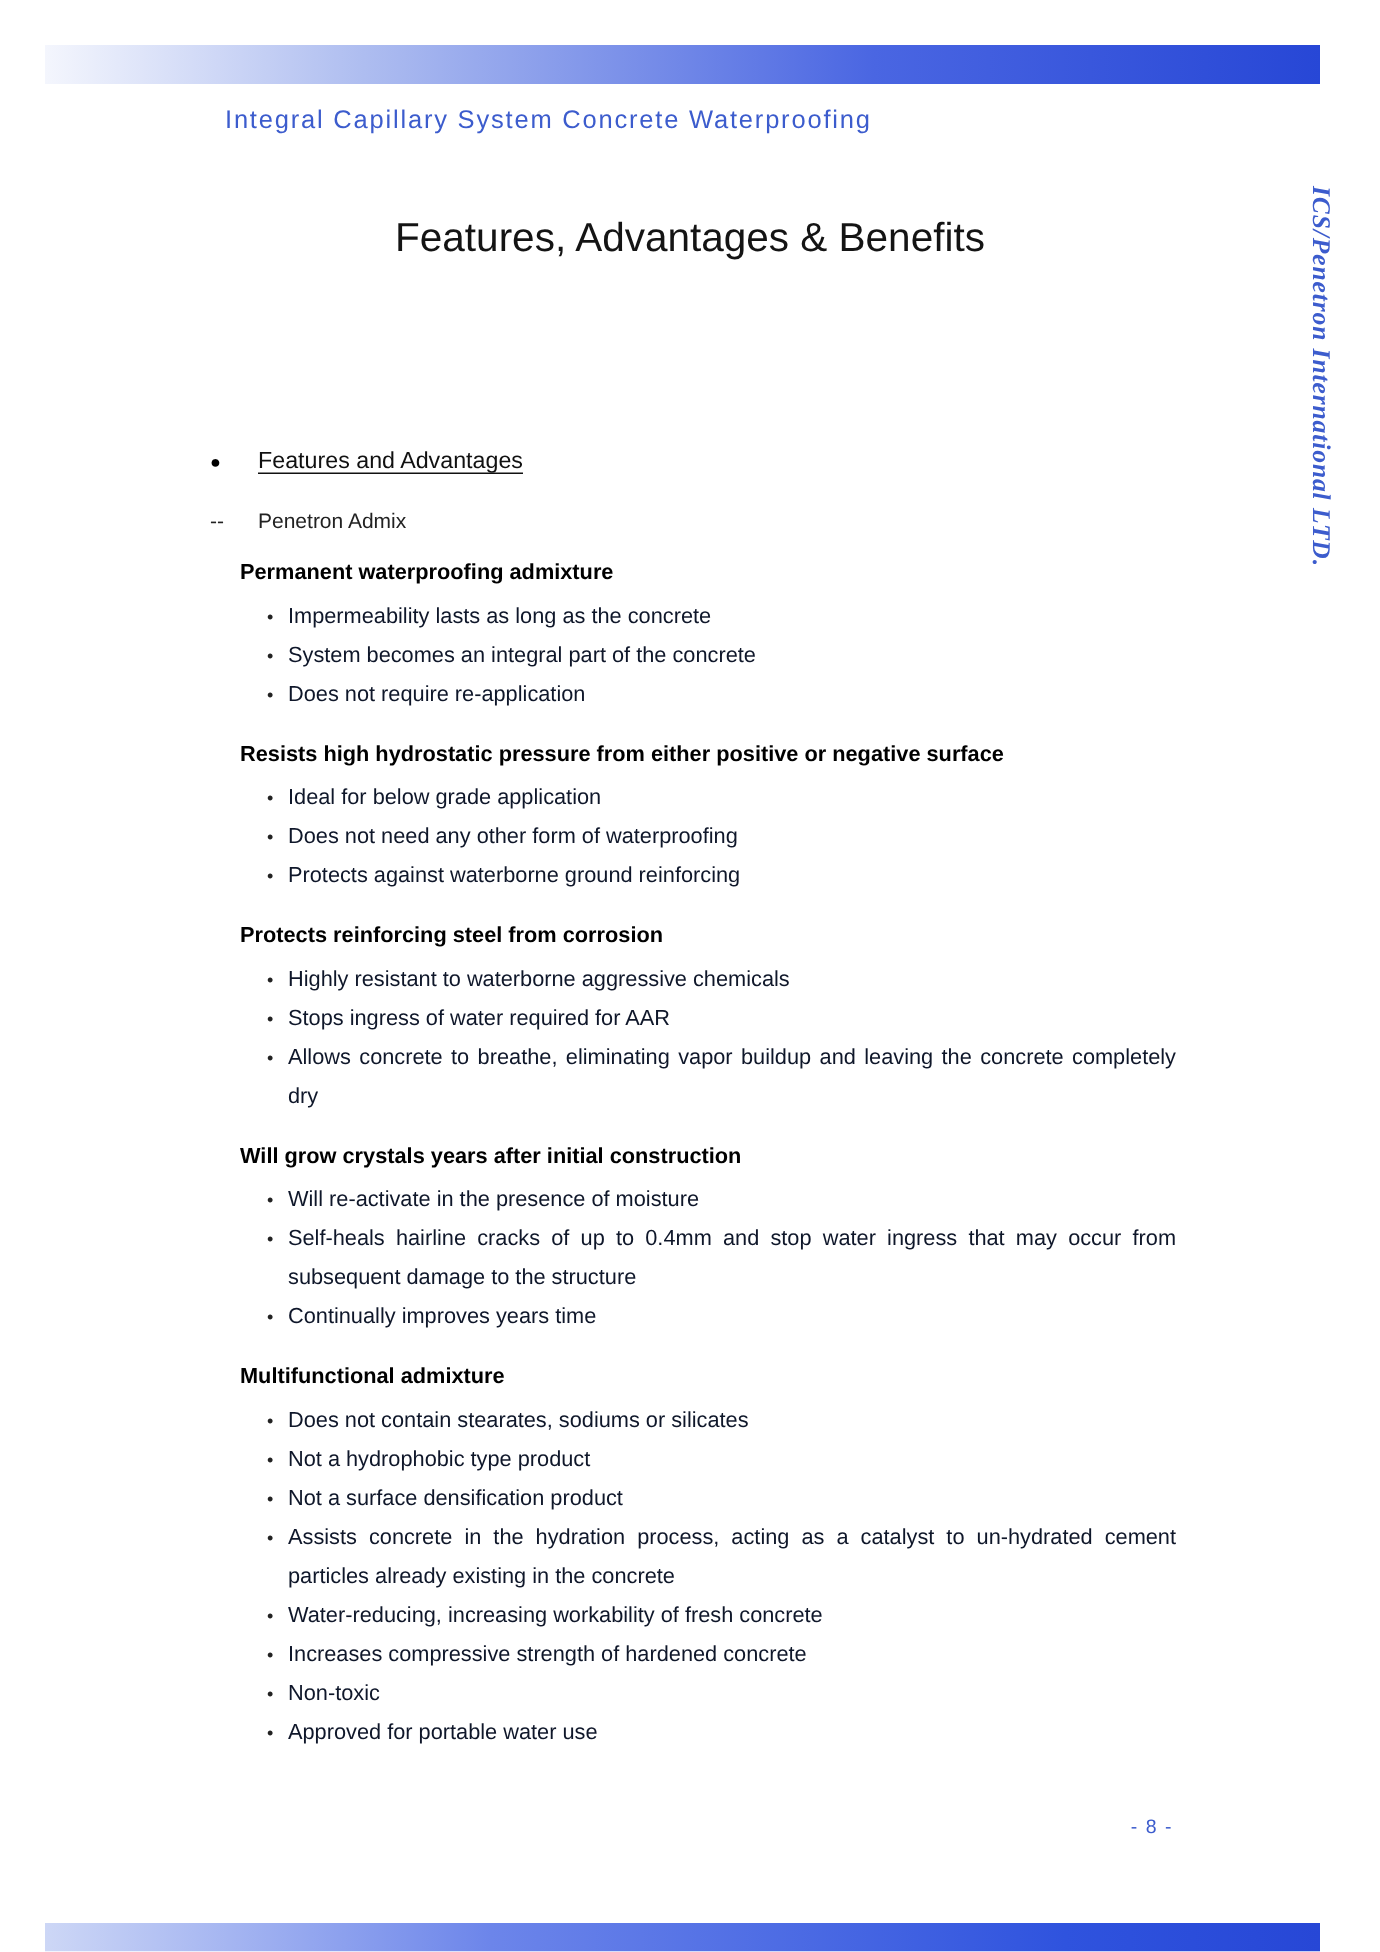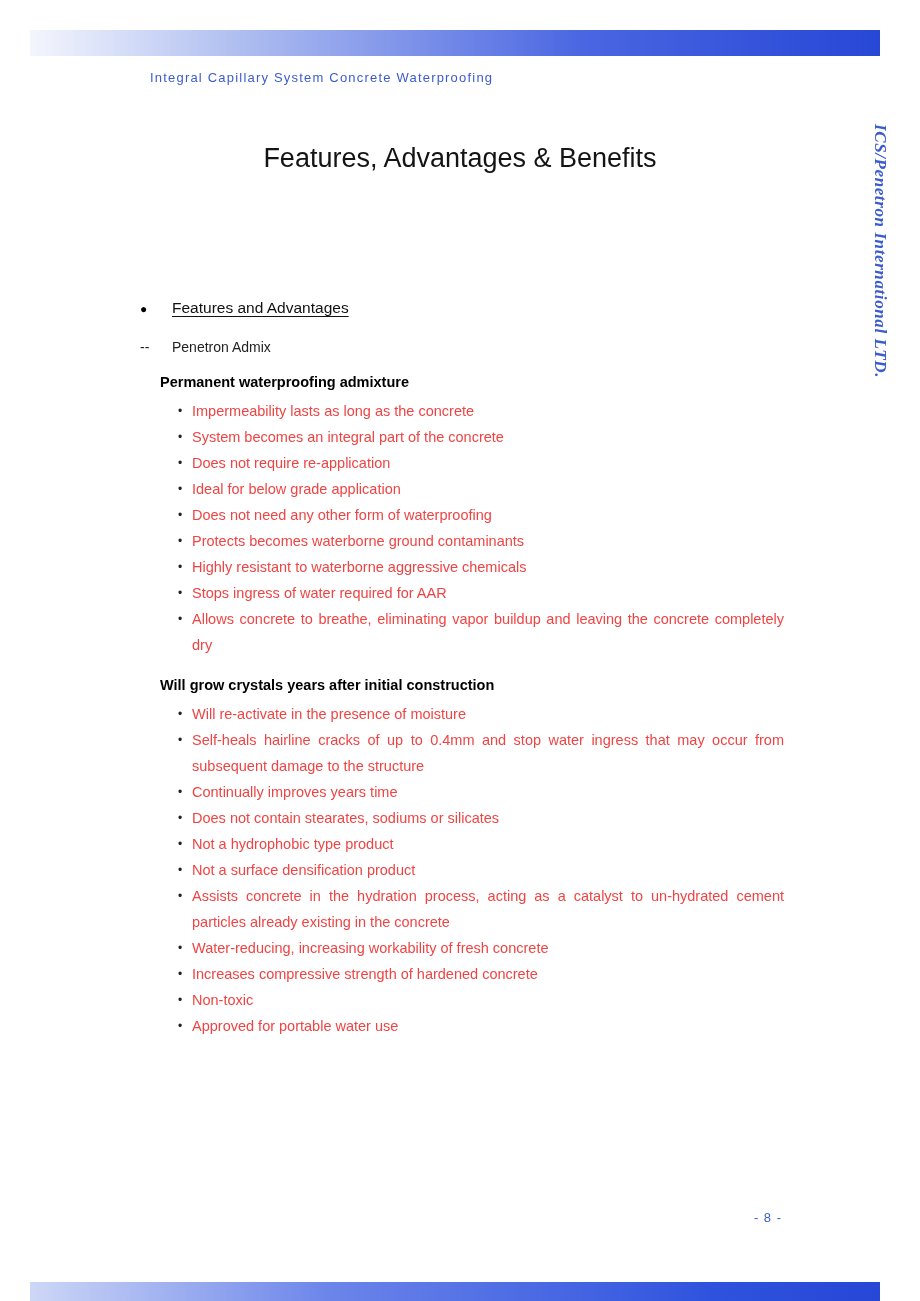--- a/index.html
+++ b/index.html
@@ -11,21 +11,21 @@
   .top-bar {
     position:absolute; left:30px; top:30px; width:850px; height:26px;
     background:linear-gradient(90deg, #f4f6fd 0%, #aebdf0 25%, #4a66e2 65%, #2747d6 100%);
   }
   .bottom-bar {
     position:absolute; left:30px; top:1282px; width:850px; height:19px;
     background:linear-gradient(90deg, #cdd7f6 0%, #6c85ea 35%, #2f53de 80%, #2747d6 100%);
   }
   .header-label {
     position:absolute; left:150px; top:70px;
-    font-size:13px; letter-spacing:1.2px; color:#3c5ccd;
+    font-size:17px; letter-spacing:1.2px; color:#3c5ccd;
   }
   .page-title {
     position:absolute; top:143px; left:0; width:920px; text-align:center;
     font-size:27px; font-weight:400; color:#141414;
   }
   .side-text {
     position:absolute; top:124px; right:30px;
     writing-mode:vertical-rl;
     font-family:"Liberation Serif", serif; font-style:italic; font-weight:bold;
     font-size:17px; letter-spacing:0.6px; color:#3c5ccd;
@@ -38,21 +38,21 @@
     text-decoration:underline; text-underline-offset:3px;margin-top:36px;
   }
   .product-row { display:flex; font-size:14px; color:#222; }
   .dash { width:32px; flex:none; }
   .group-heading {
     margin:19px 0 8px 20px;
     font-size:14.5px; font-weight:bold; color:#000;
   }
   .item { display:flex; margin-left:38px; font-size:14.5px; line-height:26px; }
   .item .b { width:14px; flex:none; font-size:12px; line-height:26px; color:#222; }
-  .item .t { flex:1; text-align:justify; color:#ef4444; }
+  .item .t { flex:1; text-align:justify; color:#0f172a; }
   .page-number {
     position:absolute; top:1210px; right:138px;
     font-size:13px; color:#3c5ccd; letter-spacing:1px;
   }
 </style>
 </head>
 <body>
 
 <div class="page">
 
@@ -86,35 +86,37 @@
         <span class="b">•</span>
         <span class="t">System becomes an integral part of the concrete</span>
       </div>
       <div class="item">
         <span class="b">•</span>
         <span class="t">Does not require re-application</span>
       </div>
     </div>
 
     <div class="group">
+      <h3 class="group-heading">Resists high hydrostatic pressure from either positive or negative surface</h3>
       <div class="item">
         <span class="b">•</span>
         <span class="t">Ideal for below grade application</span>
       </div>
       <div class="item">
         <span class="b">•</span>
         <span class="t">Does not need any other form of waterproofing</span>
       </div>
       <div class="item">
         <span class="b">•</span>
-        <span class="t">Protects becomes waterborne ground contaminants</span>
+        <span class="t">Protects against waterborne ground reinforcing</span>
       </div>
     </div>
 
     <div class="group">
+      <h3 class="group-heading">Protects reinforcing steel from corrosion</h3>
       <div class="item">
         <span class="b">•</span>
         <span class="t">Highly resistant to waterborne aggressive chemicals</span>
       </div>
       <div class="item">
         <span class="b">•</span>
         <span class="t">Stops ingress of water required for AAR</span>
       </div>
       <div class="item">
         <span class="b">•</span>
@@ -132,20 +134,21 @@
         <span class="b">•</span>
         <span class="t">Self-heals hairline cracks of up to 0.4mm and stop water ingress that may occur from subsequent damage to the structure</span>
       </div>
       <div class="item">
         <span class="b">•</span>
         <span class="t">Continually improves years time</span>
       </div>
     </div>
 
     <div class="group">
+      <h3 class="group-heading">Multifunctional admixture</h3>
       <div class="item">
         <span class="b">•</span>
         <span class="t">Does not contain stearates, sodiums or silicates</span>
       </div>
       <div class="item">
         <span class="b">•</span>
         <span class="t">Not a hydrophobic type product</span>
       </div>
       <div class="item">
         <span class="b">•</span>

